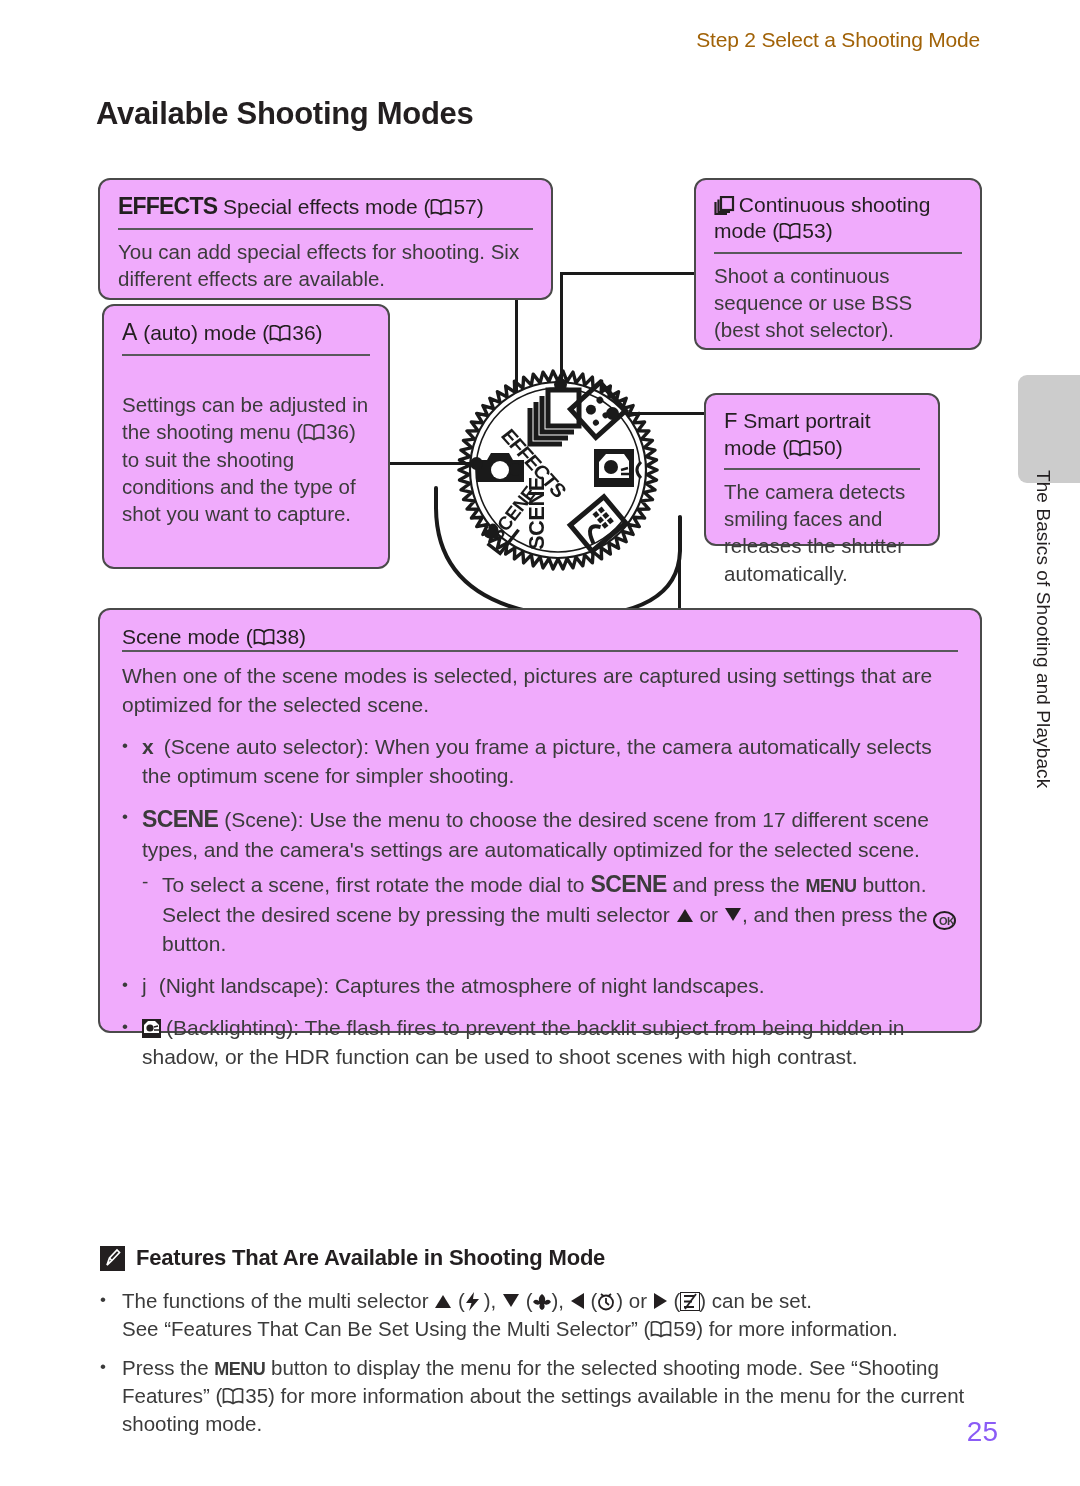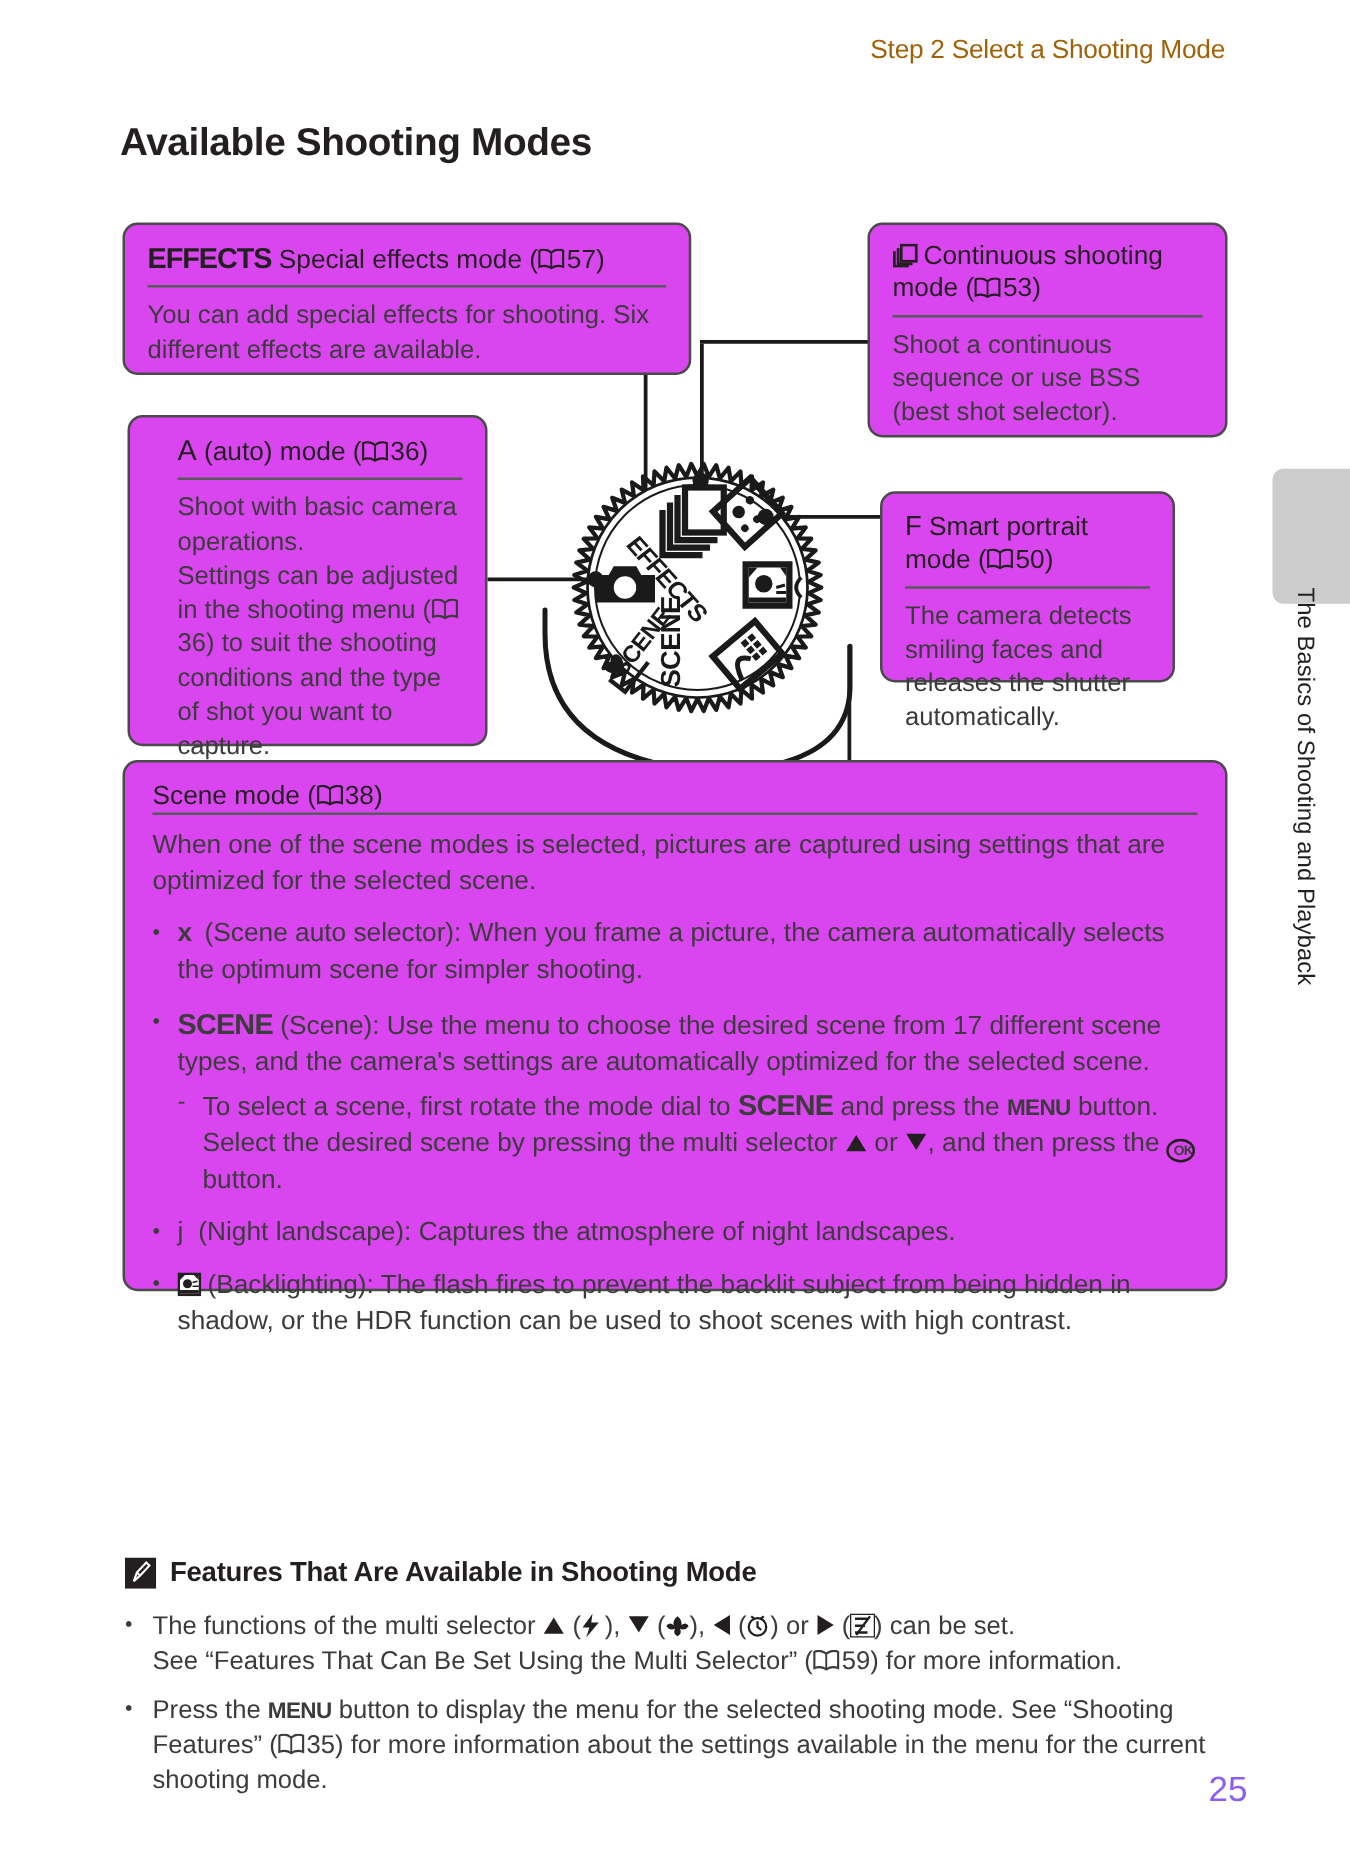--- a/index.html
+++ b/index.html
@@ -23,21 +23,21 @@
   .page-title {
     position: absolute; top: 96px; left: 96px;
     font-size: 31px; font-weight: bold; letter-spacing: -0.3px;
   }
 
   
   .callout {
     position: absolute;
     border: 2px solid #4a4a4a;
     border-radius: 12px;
-    background: #d946ef;
+    background: #f0abfc;
     z-index: 6;
   }
   .callout .ch {
     font-size: 21px; color: #231f20;
     padding: 0 0 7px 0; margin: 12px 18px 0 18px;
     border-bottom: 2px solid #58595b;
     line-height: 1.25;
   }
   .callout .cb {
     font-size: 20.5px; color: #3b3b3b; line-height: 1.33;
@@ -47,21 +47,21 @@
   
   .bk { display: inline-block; position: relative; width: 22px; height: 17px;
         vertical-align: -2px; margin-right: 1px; }
   .bk svg { position: absolute; left: 0; top: 0; }
   .effects-word { font-weight: bold; font-size: 23px; letter-spacing: -0.8px; }
   .scene-word { font-weight: bold; font-size: 23px; letter-spacing: -0.6px; }
   .menu-word { font-weight: bold; font-size: 18px; letter-spacing: -0.5px; }
 
   
   #box-effects   { left: 98px;  top: 178px; width: 455px; height: 122px; }
-  #box-auto      { left: 102px; top: 332px; width: 288px; height: 265px; padding-left: 20px; }
+  #box-auto      { left: 102px; top: 304px; width: 288px; height: 265px; }
   #box-continuous{ left: 694px; top: 178px; width: 288px; height: 172px; border-radius: 12px; }
   #box-portrait  { left: 704px; top: 393px; width: 236px; height: 153px; }
   #box-scene     { left: 98px;  top: 608px; width: 884px; height: 425px; }
 
   #box-scene .ch { margin: 14px 22px 0 22px; padding-bottom: 0; }
   #box-scene .cb { margin: 10px 22px 0 22px; font-size: 21px; line-height: 1.36; }
 
   .bullets { margin: 14px 22px 0 22px; }
   .bullet { display: flex; font-size: 21px; color: #3b3b3b;
             line-height: 1.38; margin-bottom: 13px; }
@@ -240,21 +240,21 @@
   </div>
 
   <div class="callout" id="box-auto">
     <div class="ch">
       <span style="font-size:23px;">A</span><span>  (auto) mode (</span><span class="bk"><svg width="22" height="17" viewBox="0 0 22 17">
             <path d="M11 3 C8 0.5 4 0.5 1.5 1.5 L1.5 14.5 C4 13.5 8 13.5 11 15.5 C14 13.5 18 13.5 20.5 14.5 L20.5 1.5 C18 0.5 14 0.5 11 3 Z" fill="none" stroke="#231f20" stroke-width="1.7"></path>
             <line x1="11" y1="3" x2="11" y2="15.5" stroke="#231f20" stroke-width="1.5"></line>
           </svg></span><span>36</span><span>)</span>
     </div>
     <div class="cb">
-      <span>Shoot with basic camera operations.</span><br>
+      <br>
       <span>Settings can be adjusted in the shooting menu (</span><span class="bk"><svg width="22" height="17" viewBox="0 0 22 17">
             <path d="M11 3 C8 0.5 4 0.5 1.5 1.5 L1.5 14.5 C4 13.5 8 13.5 11 15.5 C14 13.5 18 13.5 20.5 14.5 L20.5 1.5 C18 0.5 14 0.5 11 3 Z" fill="none" stroke="#3b3b3b" stroke-width="1.7"></path>
             <line x1="11" y1="3" x2="11" y2="15.5" stroke="#3b3b3b" stroke-width="1.5"></line>
           </svg></span><span>36</span><span>) to suit the shooting conditions and the type of shot you want to capture.</span>
     </div>
   </div>
 
   <div class="callout" id="box-continuous">
     <div class="ch">
       <span class="sq-icon"><svg width="21" height="19" viewBox="0 0 21 19">

